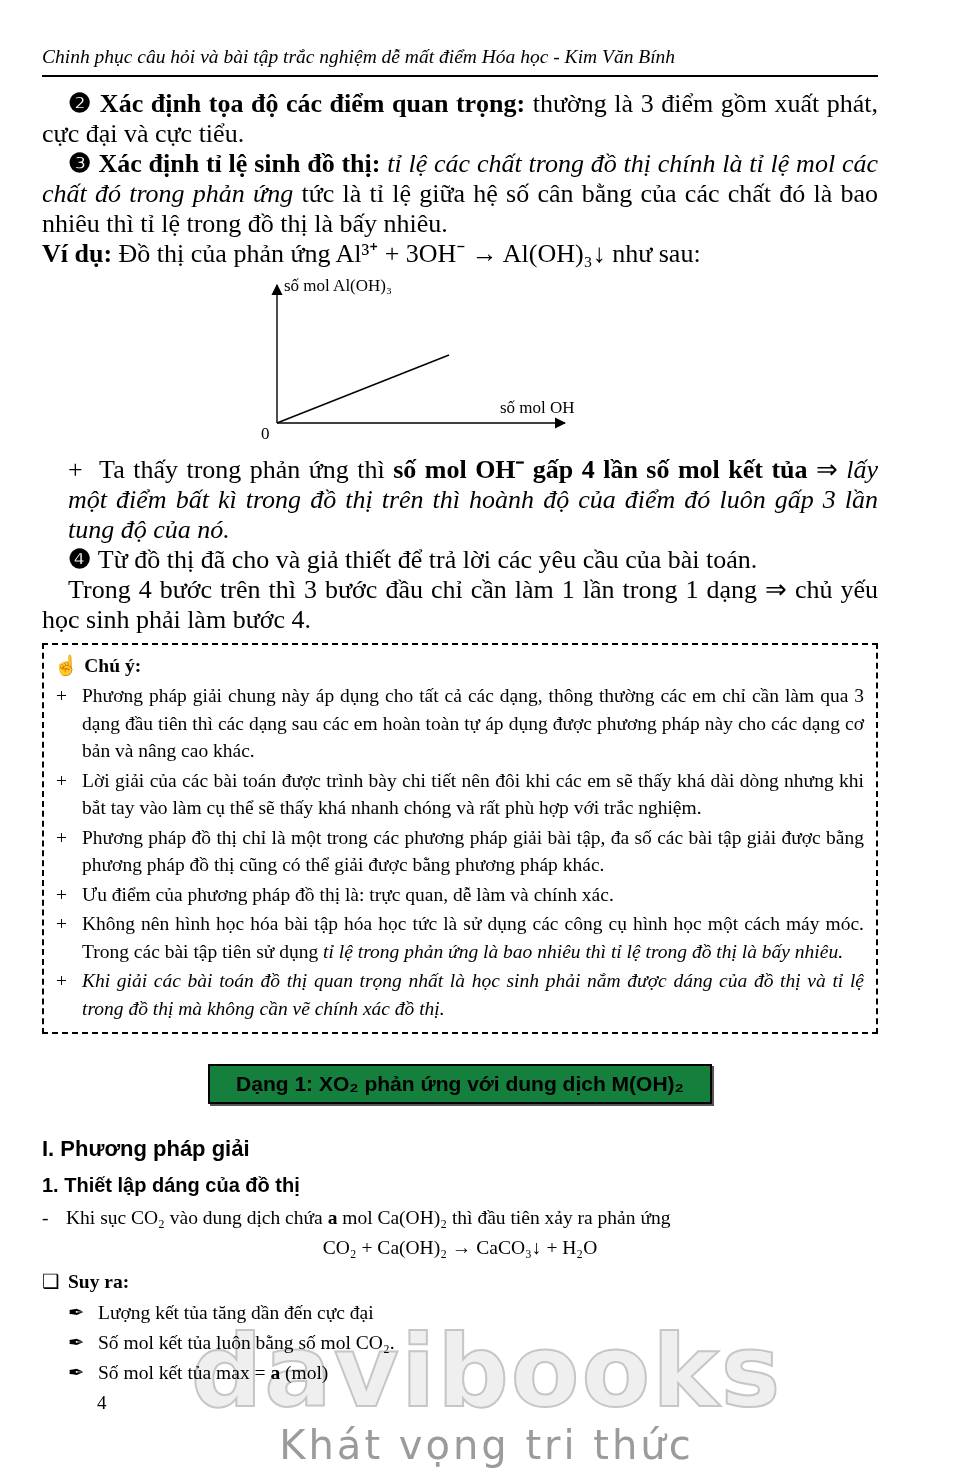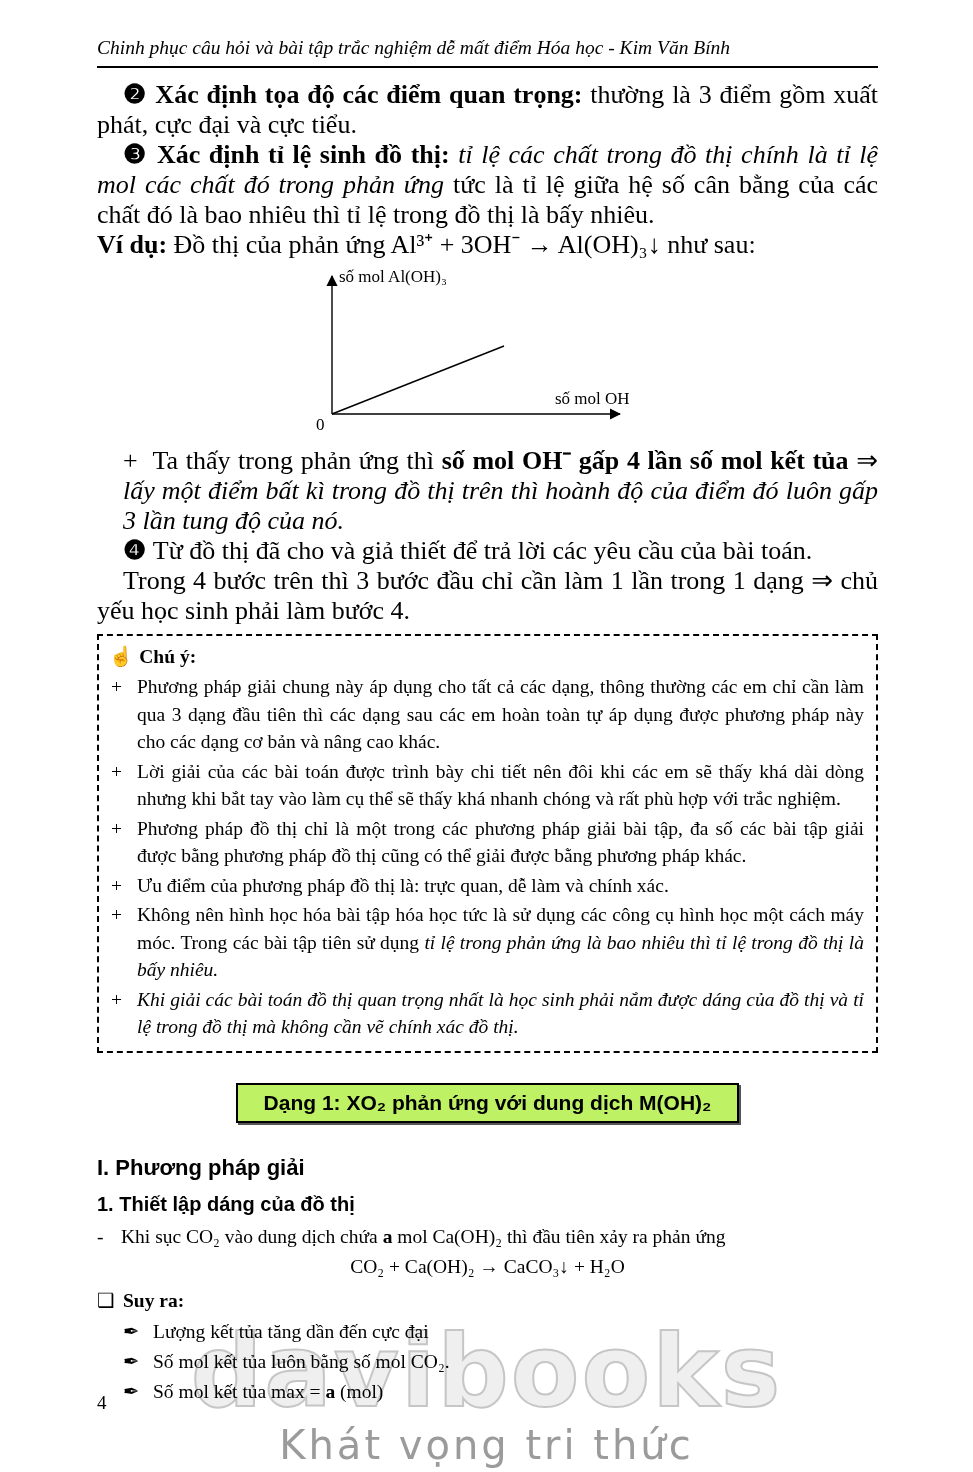--- a/index.html
+++ b/index.html
@@ -1,21 +1,21 @@
 <!DOCTYPE html>
 <html><head>
 <meta charset="utf-8">
 <style>
   html, body { margin: 0; padding: 0; }
   body {
     width: 973px; height: 1472px; background: #ffffff; color: #000;
     font-family: "Liberation Serif", serif;
   }
   .page { position: relative; width: 973px; height: 1472px; overflow: hidden; }
-  .content { position: relative; z-index: 1; padding: 36px 95px 0 97px; }
+  .content { position: relative; z-index: 1; padding: 36px 95px 0 42px; margin-top: 9px; }
 
   .header {
     font-style: italic; font-size: 19.5px; line-height: 24px;
     padding-bottom: 6px; border-bottom: 2px solid #000;
   }
 
   .para { font-size: 26px; line-height: 30px; text-align: justify; margin: 0; }
   .mt12 { margin-top: 12px; }
   .indent { text-indent: 26px; }
   .pad26 { padding-left: 26px; }
@@ -31,21 +31,21 @@
   }
   .note-title-row { font-size: 19.5px; line-height: 29px; }
   .note-icon { margin-right: 6px; }
   .note-item { display: flex; font-size: 19.5px; line-height: 27.5px; margin-top: 2px; }
   .note-marker { flex: 0 0 26px; width: 26px; padding-left: 2px; }
   .note-text { flex: 1; text-align: justify; }
 
   .dang-wrap { margin-top: 30px; text-align: center; }
   .dang-box {
     display: inline-block; border: 2px solid #000; box-shadow: 2px 2px 0 #555;
-    padding: 6px 26px; background: #bef264;
+    padding: 6px 26px; background: #15803d;
     font-family: "Liberation Sans", sans-serif; font-weight: bold; font-size: 21px;
   }
 
   h2.sec { font-family: "Liberation Sans", sans-serif; font-size: 22px; margin: 32px 0 0 0; }
   h3.sub { font-family: "Liberation Sans", sans-serif; font-size: 20px; margin: 12px 0 0 0; }
 
   .dash-row { display: flex; font-size: 19.5px; line-height: 30px; margin-top: 6px; }
   .dash-marker { flex: 0 0 24px; width: 24px; }
   .dash-text { flex: 1; }
   .equation { font-size: 19.5px; line-height: 30px; text-align: center; margin: 0; }

